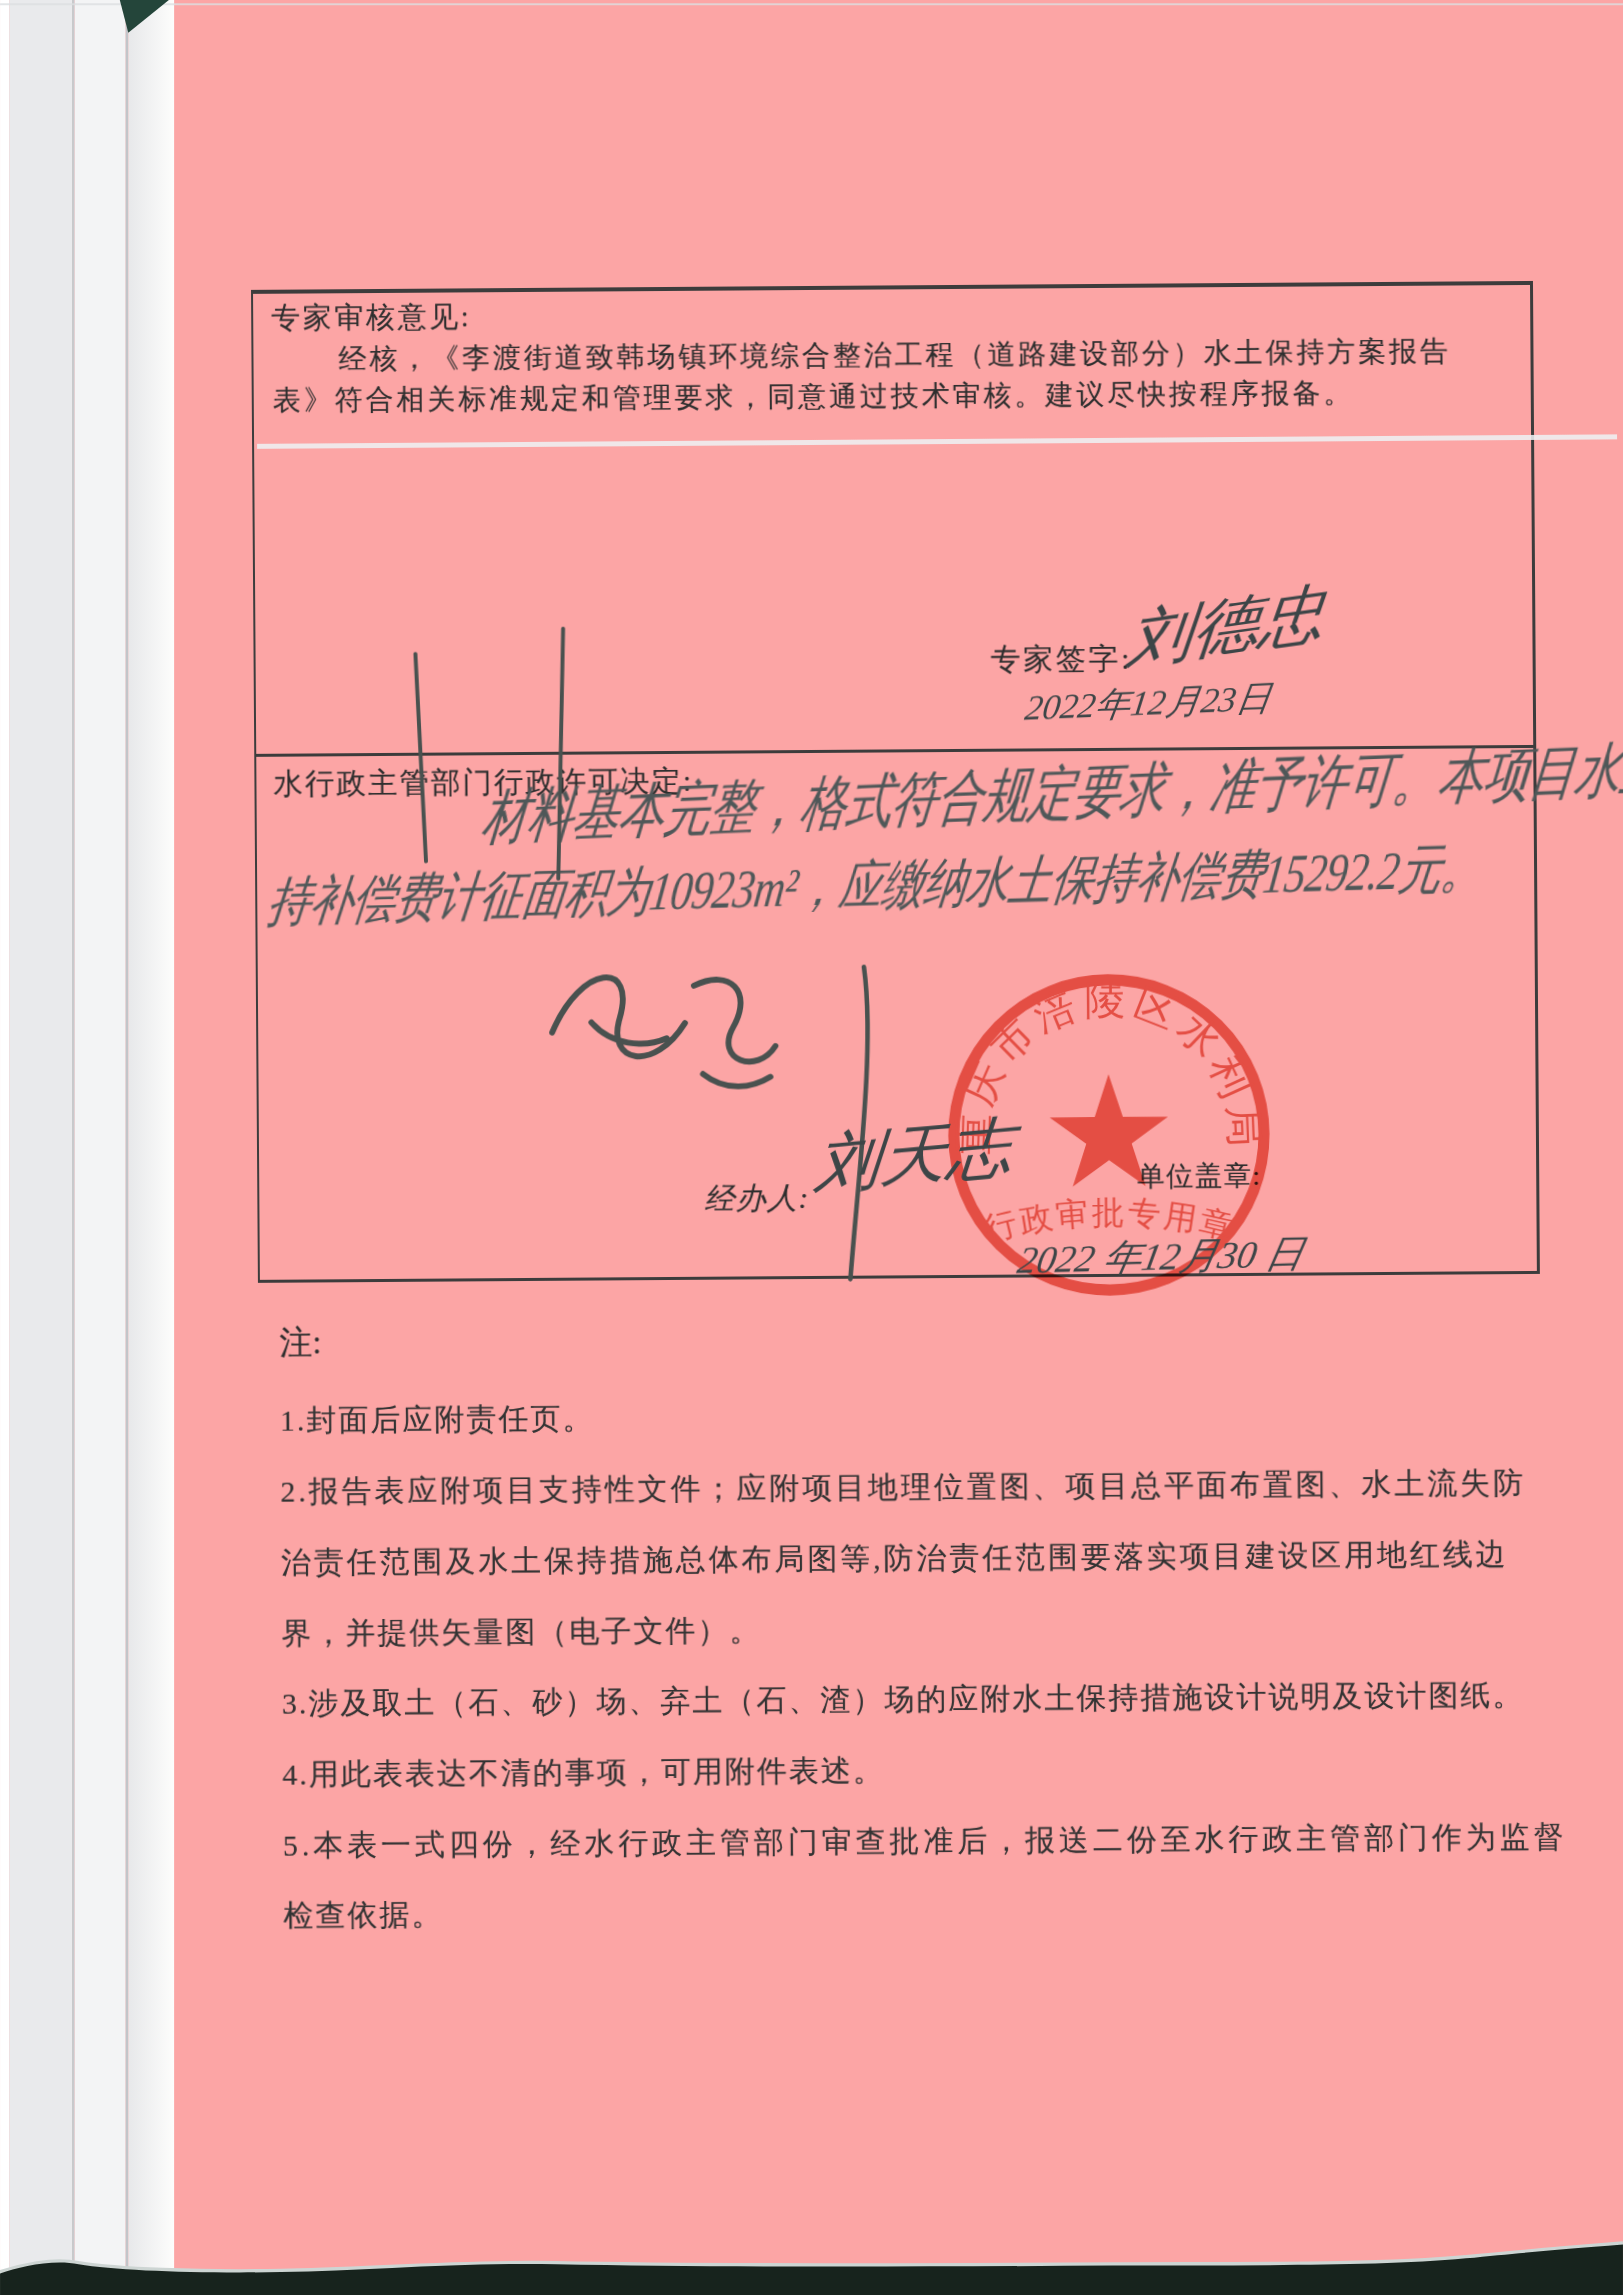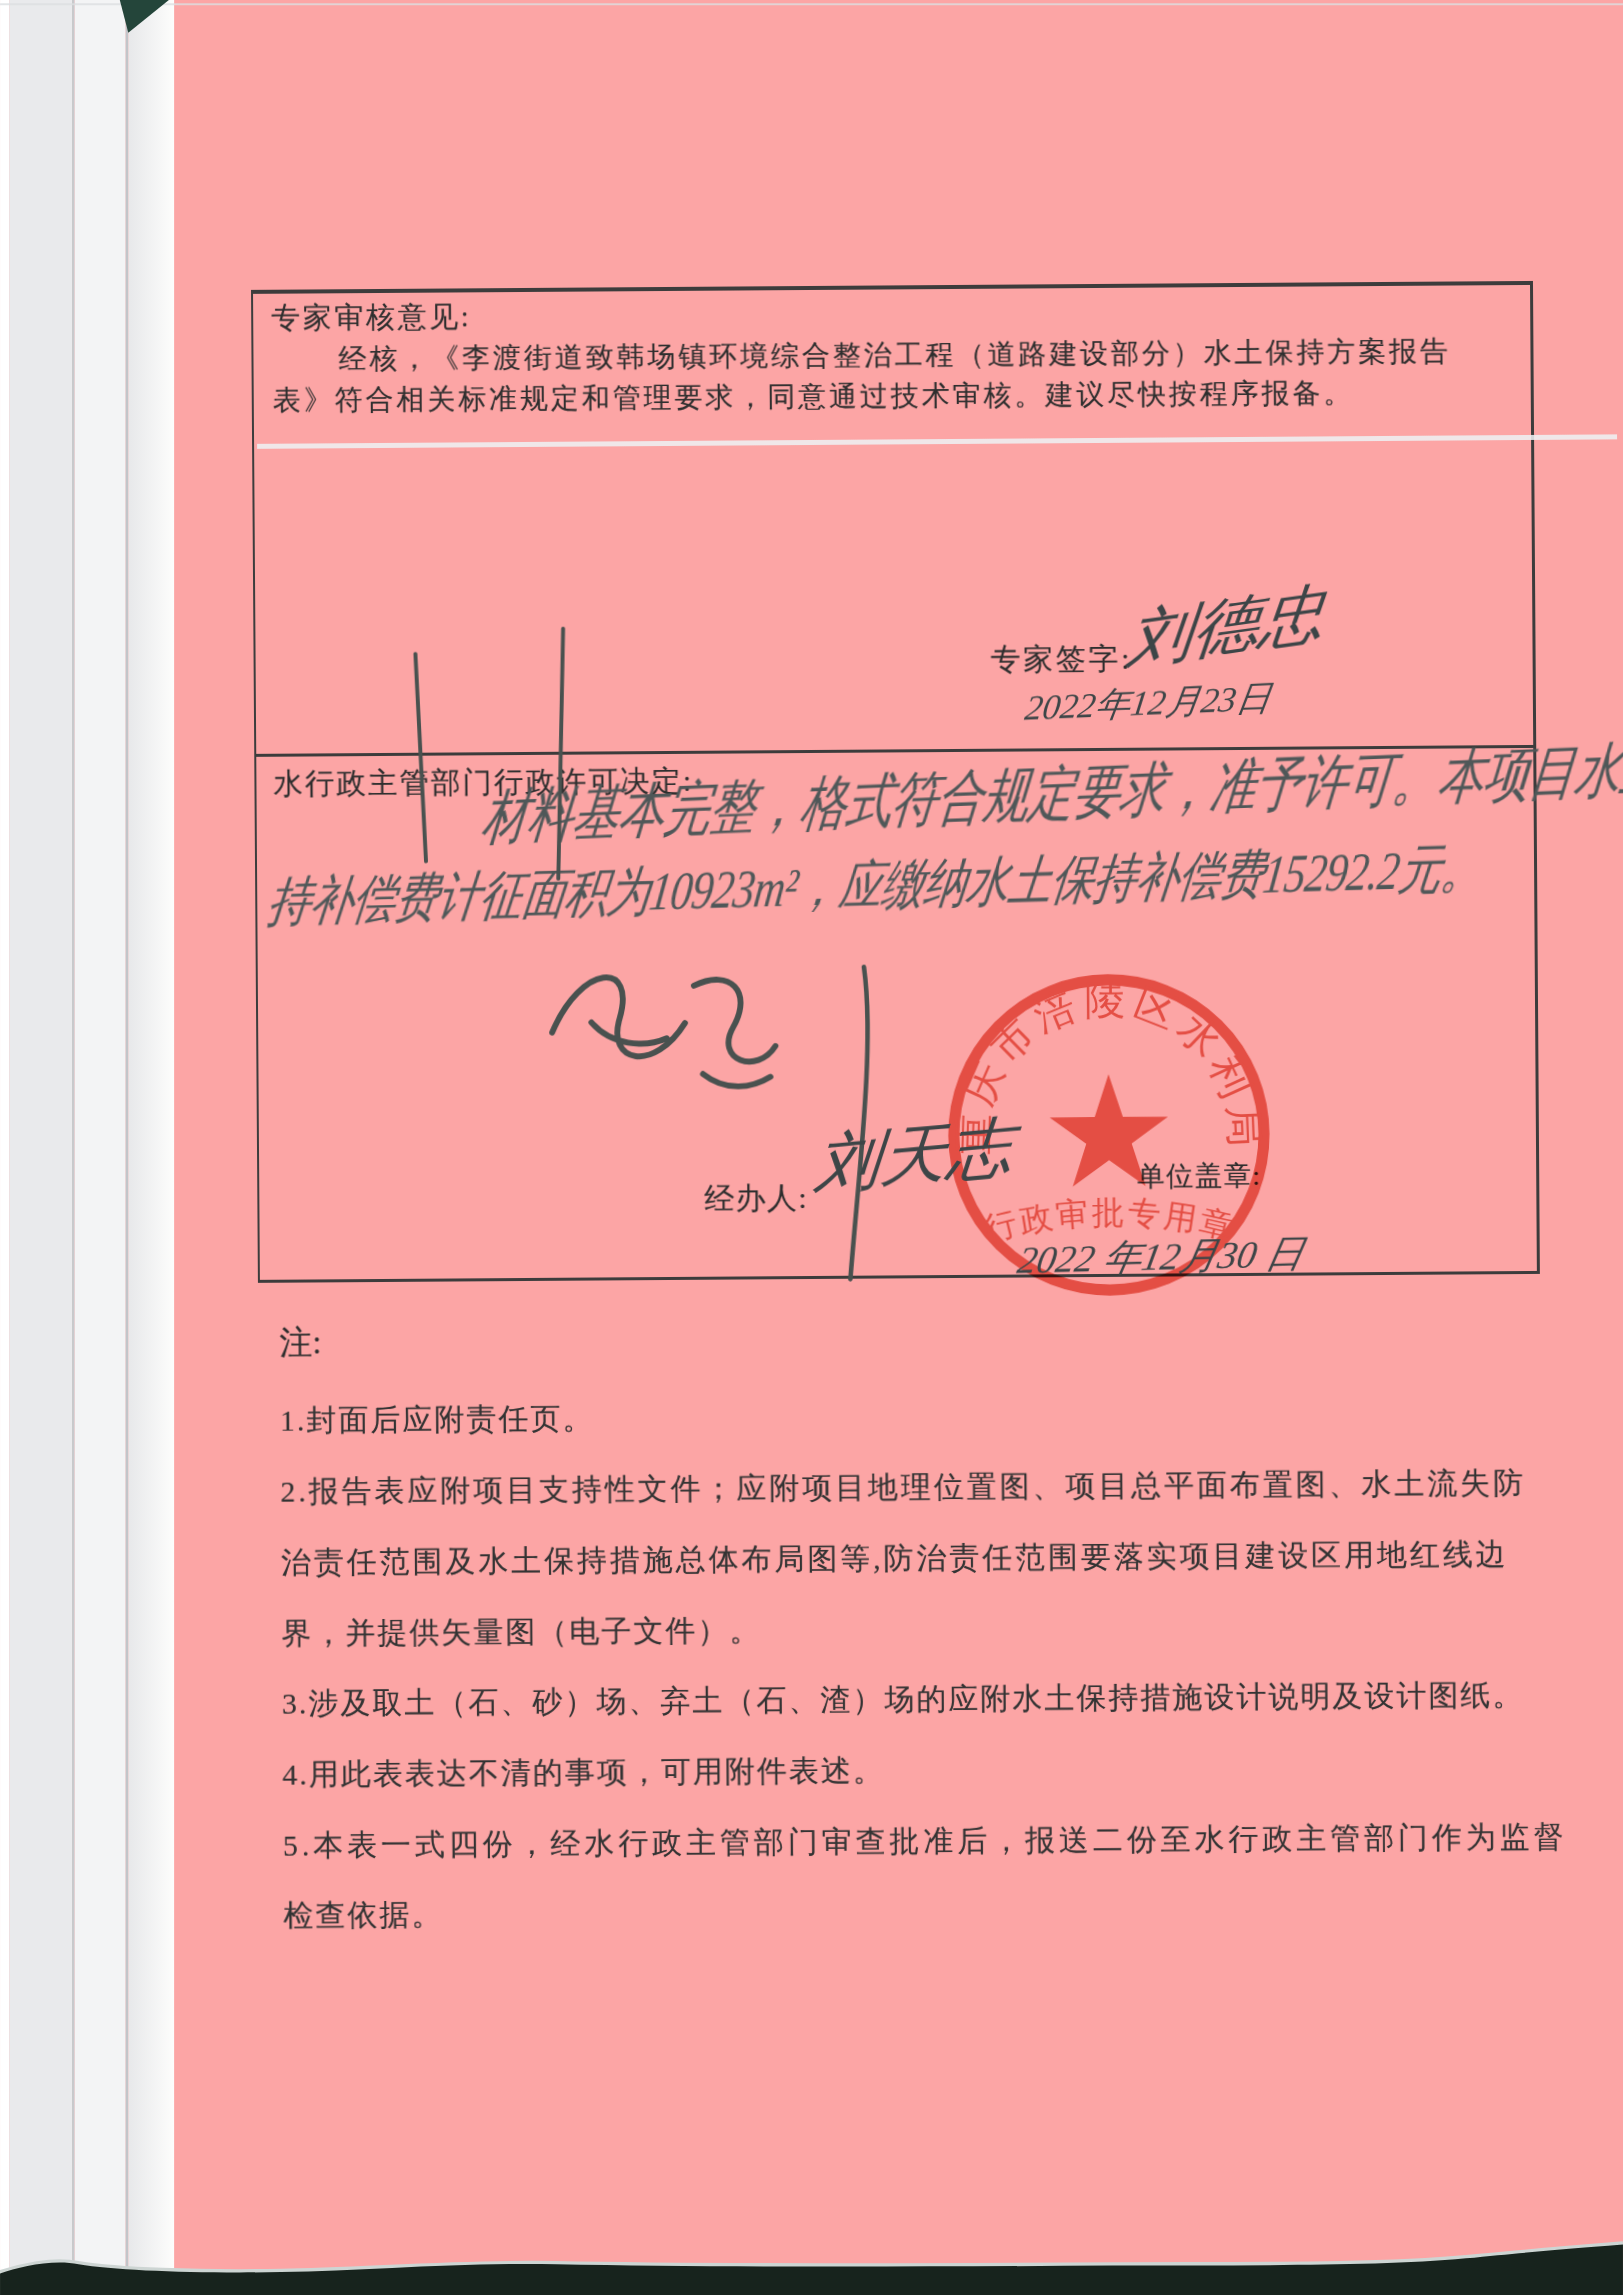--- a/index.html
+++ b/index.html
@@ -79,21 +79,21 @@
         <line x1="640" y1="995" x2="654" y2="1312" stroke-width="6"></line>
         <line x1="866" y1="958" x2="856" y2="1340" stroke-width="6"></line>
         <path d="M 845 1575 C 890 1470 975 1465 948 1555 C 928 1622 1000 1638 1048 1562
                  M 905 1560 C 935 1595 985 1600 1020 1585" stroke-width="9"></path>
         <path d="M 1062 1505 C 1118 1478 1152 1516 1122 1568 C 1092 1620 1158 1642 1186 1598
                  M 1075 1640 C 1110 1668 1150 1662 1178 1645" stroke-width="9"></path>
         <path d="M 1322 1478 C 1338 1600 1312 1790 1298 1955" stroke-width="7"></path>
       </g>
     </svg>
 
-    <div class="abs print" style="left:704px;top:1178px;font-size:30px;letter-spacing:1.3px;">经办人:</div>
+    <div class="abs print" style="left:704px;top:1178px;font-size:30px;letter-spacing:1.3px;font-style:italic;">经办人:</div>
     <div class="abs hw-ink" style="left:819px;top:1121px;font-size:65px;z-index:4;
          transform:skewX(-10deg) rotate(-5deg);transform-origin:0 0;">刘天志</div>
     <div class="abs print" style="left:1137px;top:1161px;font-size:27.5px;letter-spacing:1.3px;">单位盖章:</div>
 
     <svg class="stamp-svg" viewBox="0 0 700 700">
       <circle cx="350" cy="350" r="237" fill="none" stroke-width="17" stroke="#e2473c"></circle>
       <polygon points="350,257 371.5,322.5 440.4,322.7 384.7,363.3 405.8,428.9 350,388.5 294.2,428.9 315.3,363.3 259.6,322.7 328.5,322.5" fill="#e2473c"></polygon>
       <defs>
         <path id="arcTop" d="M 170.5 394.8 A 185 185 0 1 1 529.5 394.8" fill="none"></path>
         <path id="arcBottom" d="M 160 512 A 700 700 0 0 1 540 512" fill="none"></path>

